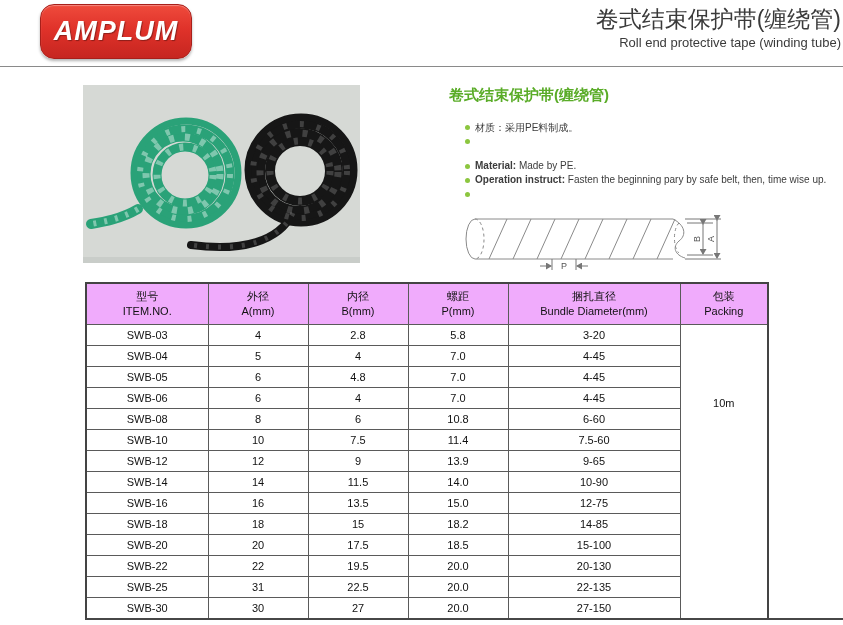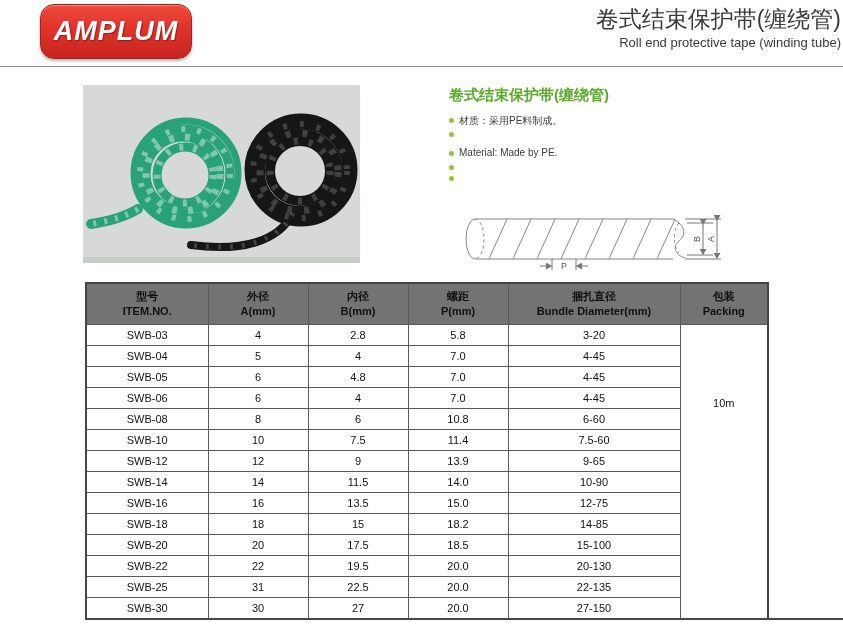--- a/index.html
+++ b/index.html
@@ -17,36 +17,36 @@
   .title-zh{font-size:23px;line-height:28px;}
   .title-en{font-size:13px;line-height:20px;}
   .header-rule{position:absolute;left:0;top:66px;width:843px;height:1px;background:#8a8a8a;}
 
   
   .photo{position:absolute;left:83px;top:85px;width:277px;height:178px;}
 
   
   .info{position:absolute;left:449px;top:86px;width:394px;overflow:hidden;}
   .info h2{margin:0 0 9px 0;font-size:15px;color:#5aac28;font-weight:bold;}
-  .blist{margin:0;padding:0;list-style:none;}
+  .blist{margin:16px;padding:0;list-style:none;}
   .blist li{display:flex;align-items:flex-start;font-size:10px;line-height:13px;color:#3c3c3c;
             margin-bottom:1px;white-space:nowrap;overflow:hidden;}
   .blist.en{margin-top:10px;}
   .blist.en li{white-space:normal;line-height:12px;margin-bottom:2px;}
   .dot{flex:0 0 auto;width:5px;height:5px;border-radius:50%;background:#8cc63f;margin:4px 5px 0 0;}
-  .blab{font-weight:normal;}
+  .blab{font-weight:bold;}
 
   
   .drawing{position:absolute;left:455px;top:211px;width:292px;height:62px;}
 
   
   .spec-table{position:absolute;left:85px;top:282px;width:682px;border-collapse:collapse;
               table-layout:fixed;font-size:11px;color:#111;border:2px solid #444;border-bottom:none;}
   .spec-table th,.spec-table td{border:1px solid #5a5a5a;text-align:center;padding:0;}
-  .spec-table thead th{background:#737373;height:40px;font-weight:bold;line-height:1.35;}
+  .spec-table thead th{background:#f0abfc;height:40px;font-weight:normal;line-height:1.35;}
   .spec-table tbody td{height:20px;}
   .packing-cell{vertical-align:top;padding-top:72px !important;}
   .bottom-rule{position:absolute;left:85px;top:618px;width:758px;height:2px;background:#474747;}
 </style>
 </head>
 <body>
 
 <div class="page">
 
   <div class="logo">
@@ -104,20 +104,21 @@
         <span class="dot"></span>
       </li>
     </ul>
     <ul class="blist en">
       <li>
         <span class="dot"></span>
         <span><span class="blab">Material:</span><span> Made by PE.</span></span>
       </li>
       <li>
         <span class="dot"></span>
+        <span><span class="blab">Operation instruct:</span><span> Fasten the beginning pary by safe belt, then, time wise up.</span></span>
       </li>
       <li>
         <span class="dot"></span>
       </li>
     </ul>
   </div>
 
   <div class="drawing">
     <svg width="292" height="62" viewBox="0 0 292 62">
       <defs>

